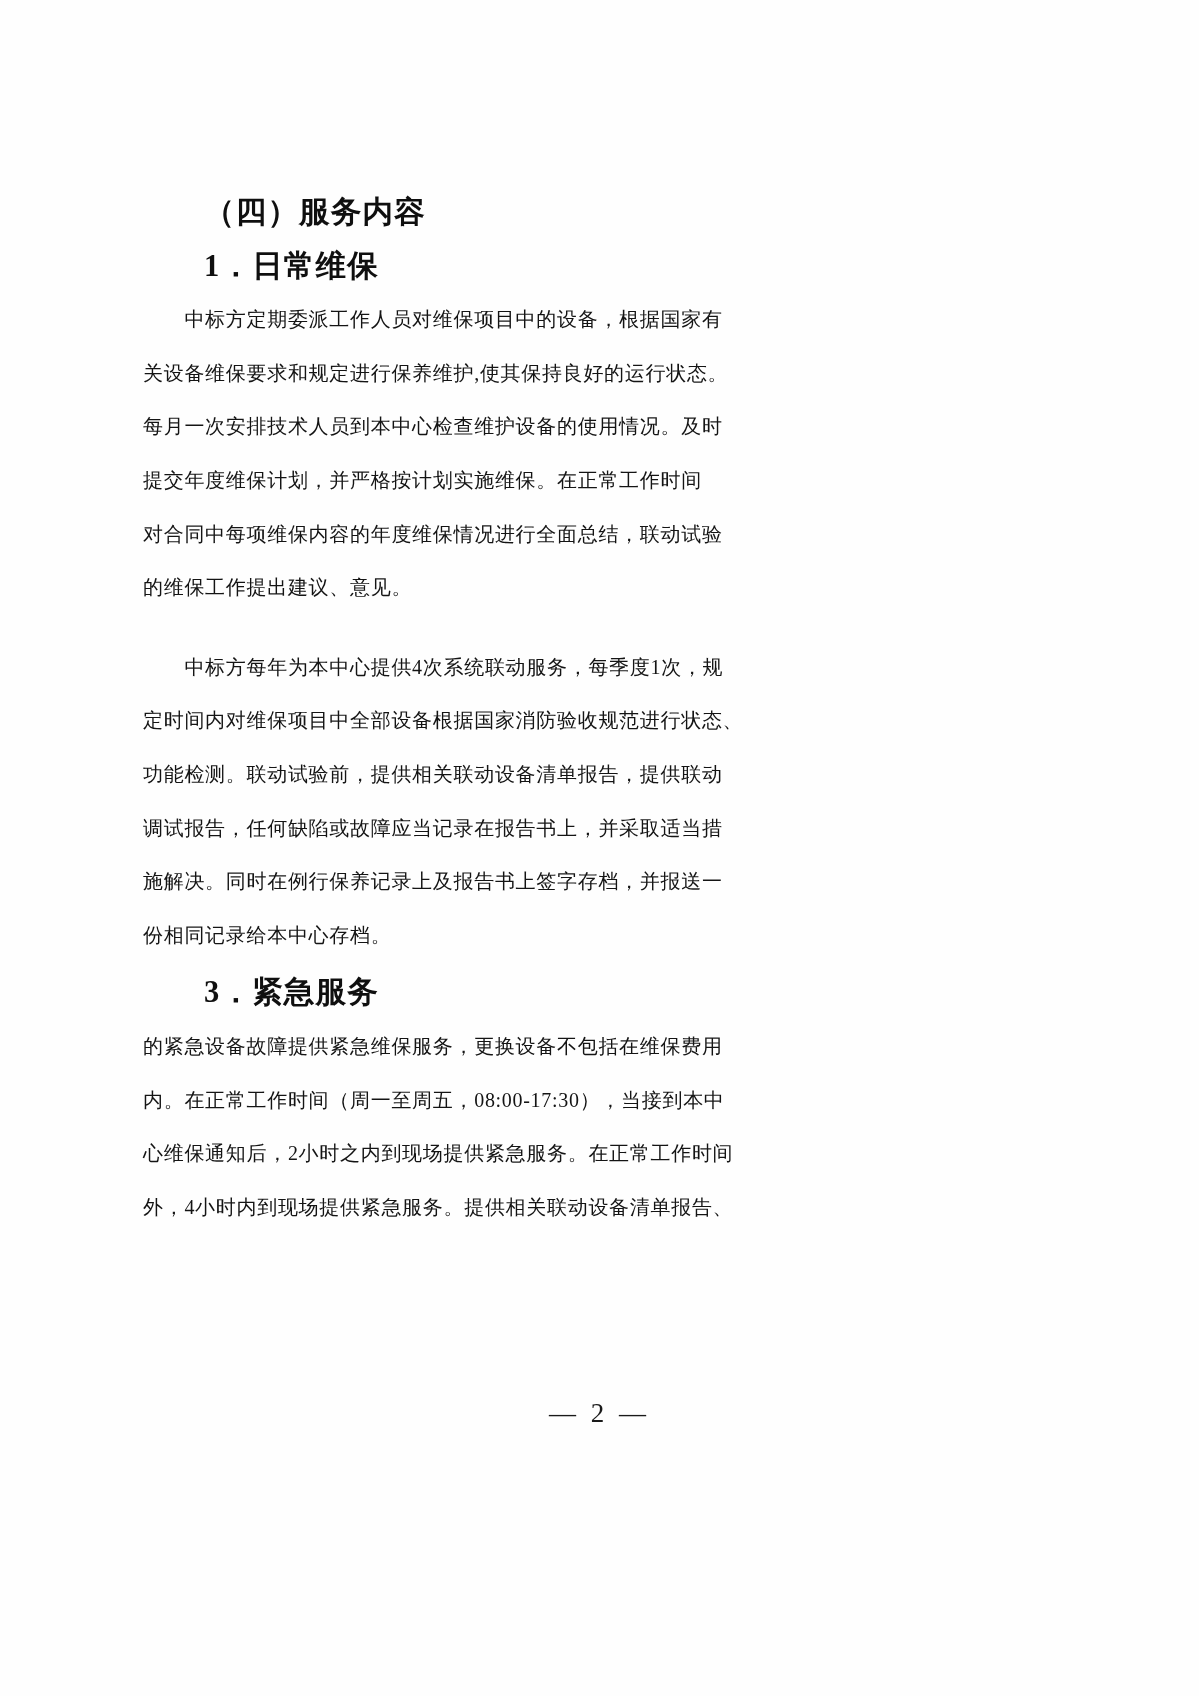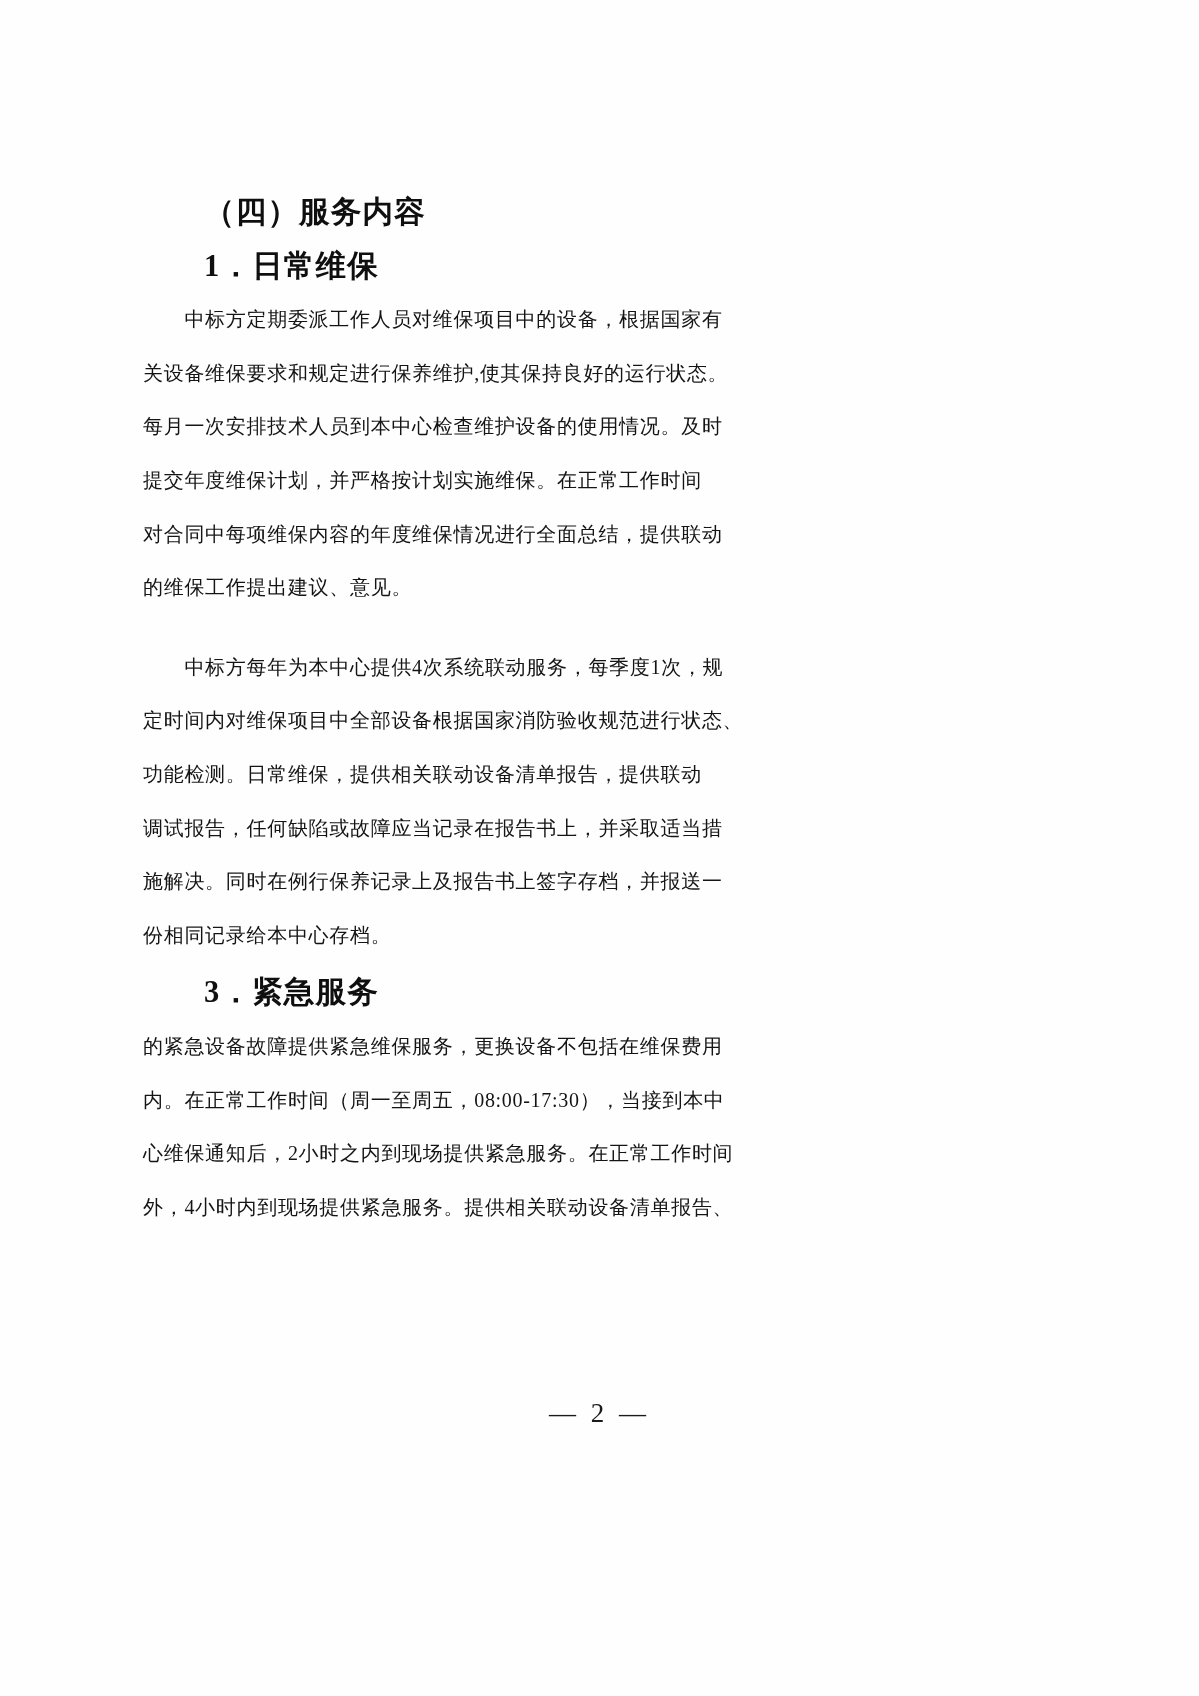--- a/index.html
+++ b/index.html
@@ -74,28 +74,28 @@
 
   <div class="page-body">
 
     <div class="heading-line indent-2">（四）服务内容</div>
 
     <div class="heading-line indent-2">1．日常维保</div>
     <div class="doc-line">　　中标方定期委派工作人员对维保项目中的设备，根据国家有</div>
     <div class="doc-line">关设备维保要求和规定进行保养维护,使其保持良好的运行状态。</div>
     <div class="doc-line">每月一次安排技术人员到本中心检查维护设备的使用情况。及时</div>
     <div class="doc-line">提交年度维保计划，并严格按计划实施维保。在正常工作时间</div>
-    <div class="doc-line">对合同中每项维保内容的年度维保情况进行全面总结，提供联动</div>
+    <div class="doc-line">对合同中每项维保内容的年度维保情况进行全面总结，联动试验</div>
     <div class="doc-line">的维保工作提出建议、意见。</div>
 
     <div class="section-gap"></div>
 
     <div class="doc-line">　　中标方每年为本中心提供4次系统联动服务，每季度1次，规</div>
     <div class="doc-line">定时间内对维保项目中全部设备根据国家消防验收规范进行状态、</div>
-    <div class="doc-line">功能检测。日常维保，提供相关联动设备清单报告，提供联动</div>
+    <div class="doc-line">功能检测。联动试验前，提供相关联动设备清单报告，提供联动</div>
     <div class="doc-line">调试报告，任何缺陷或故障应当记录在报告书上，并采取适当措</div>
     <div class="doc-line">施解决。同时在例行保养记录上及报告书上签字存档，并报送一</div>
     <div class="doc-line">份相同记录给本中心存档。</div>
 
     <div class="small-gap"></div>
 
     <div class="heading-line indent-2">3．紧急服务</div>
     <div class="doc-line">的紧急设备故障提供紧急维保服务，更换设备不包括在维保费用</div>
     <div class="doc-line">内。在正常工作时间（周一至周五，08:00-17:30），当接到本中</div>
     <div class="doc-line">心维保通知后，2小时之内到现场提供紧急服务。在正常工作时间</div>

